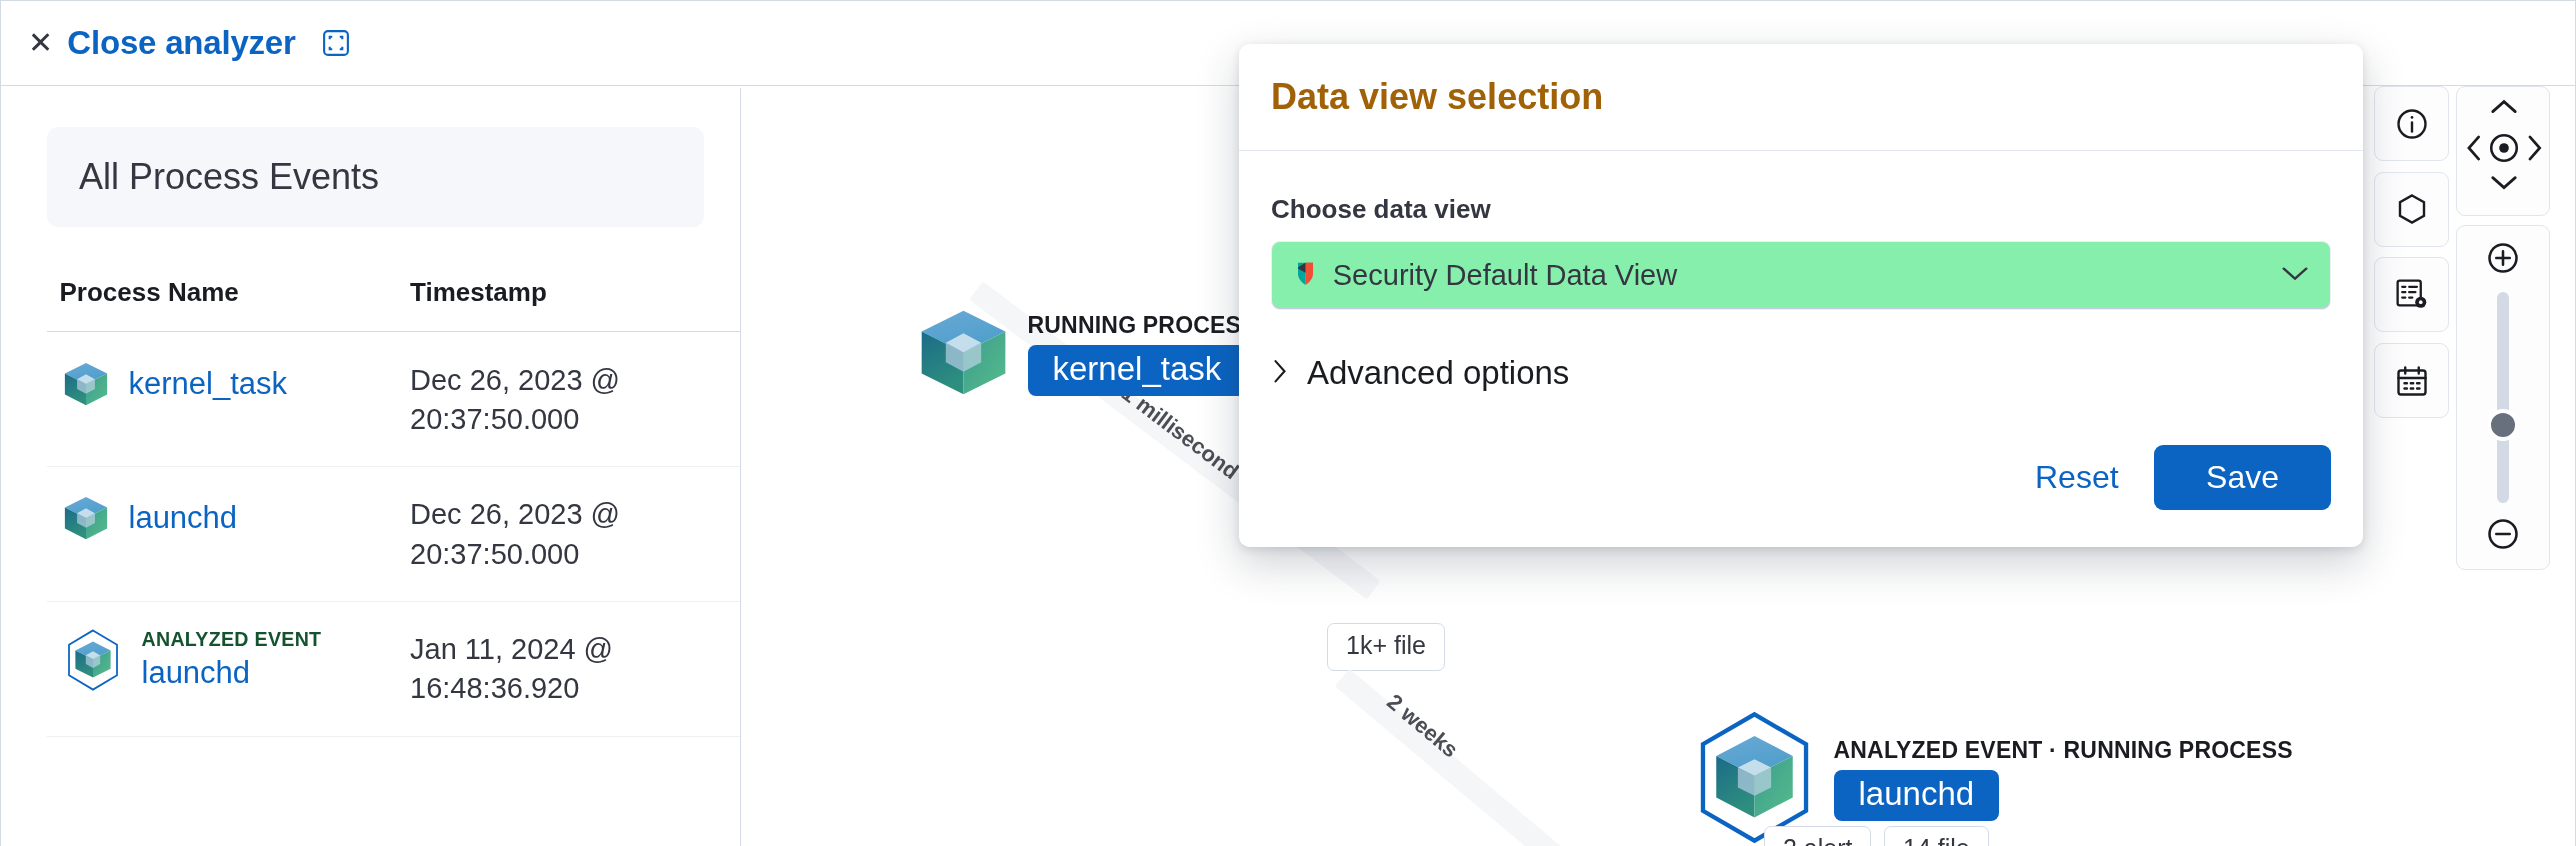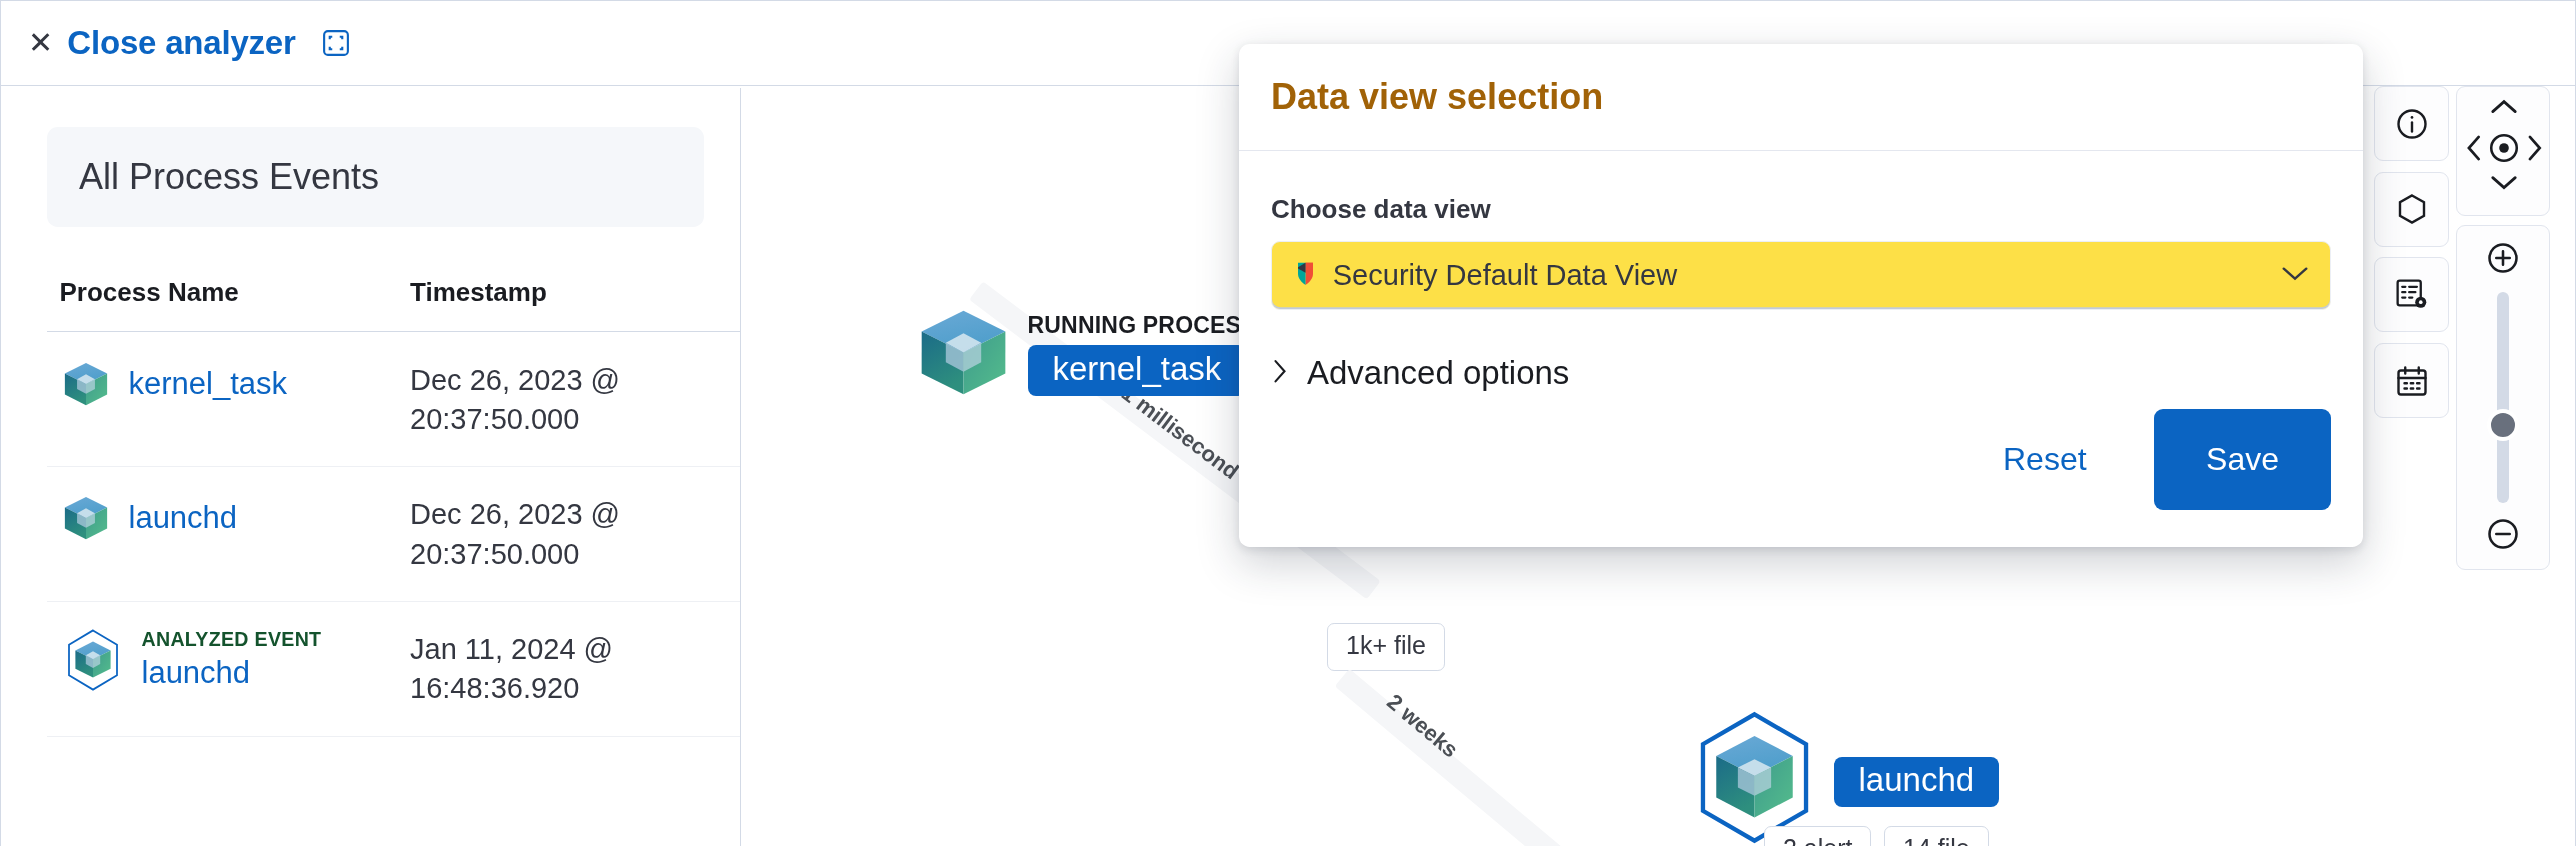--- a/index.html
+++ b/index.html
@@ -178,21 +178,21 @@
     height: 107px; display: flex; align-items: center;
     padding-left: 32px; border-bottom: 1.8px solid #e4e7ef;
   }
   .modal-title { font-size: 36px; font-weight: 700; color: #a16207; }
   .modal-body { padding: 43px 32px 0 32px; }
   .field-label {
     font-size: 26px; font-weight: 700; color: #343741;
     margin-bottom: 16px;
   }
   .select-box {
-    height: 69px; background: #fde047;
+    height: 69px; background: #86efac;
     border-radius: 9px; border: 0.9px solid #eceff5;
     box-shadow: inset 0 -1.8px 0 0 #c2cbdb;
     display: flex; align-items: center; padding: 0 19.6px;
     cursor: pointer;
   }
   .select-text {
     font-size: 29px; color: #343741; margin-left: 14.2px; flex: 1;
   }
   .adv-row {
     display: flex; align-items: center; margin-top: 44px;
@@ -206,21 +206,21 @@
   .btn-reset {
     background: none; border: none; cursor: pointer;
     color: #0b64c2; font-size: 32px;
     font-family: "Liberation Sans", sans-serif;
     padding: 12.5px 21.3px;
   }
   .btn-save {
     background: #0b64c2; border: none; cursor: pointer;
     color: #ffffff; font-size: 32px;
     font-family: "Liberation Sans", sans-serif;
-    padding: 32px 52px; border-radius: 9px; margin-left: 32px;
+    padding: 14px 52px; border-radius: 9px;
   }
 </style>
 </head>
 <body>
 
 <div id="root">
 
   <div class="topbar">
     <span class="close-x">✕</span>
     <span class="close-label">Close analyzer</span>
@@ -356,20 +356,21 @@
           <polygon points="40,2 71,20 71,60 40,78 9,60 9,20" fill="#fff" stroke="#0b64c2" stroke-width="2.6"></polygon>
           <polygon points="40,15 63,27 40,39 17,27" fill="url(#cl1)"></polygon>
           <polygon points="17,27 40,39 40,64 17,52" fill="url(#cl2)"></polygon>
           <polygon points="63,27 63,52 40,64 40,39" fill="url(#cl3)"></polygon>
           <polygon points="40,29 50,34 40,39 30,34" fill="#cfe3ee" opacity="0.92"></polygon>
           <polygon points="30,34 40,39 40,51 30,46" fill="#9dc1d3" opacity="0.85"></polygon>
           <polygon points="50,34 50,46 40,51 40,39" fill="#b4d2de" opacity="0.75"></polygon>
         </svg>
       </span>
       <span class="node-text">
+        <div class="node-kicker">ANALYZED EVENT · RUNNING PROCESS</div>
         <div class="node-pill">launchd</div>
       </span>
     </div>
 
     <div class="badge-row" style="left:966px; top:738px;">
       <span class="badge">2 alert</span>
       <span class="badge">14 file</span>
     </div>
   </div>
 

